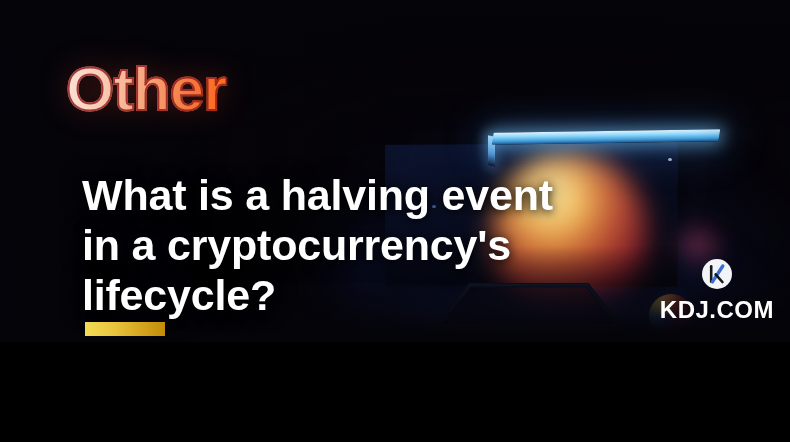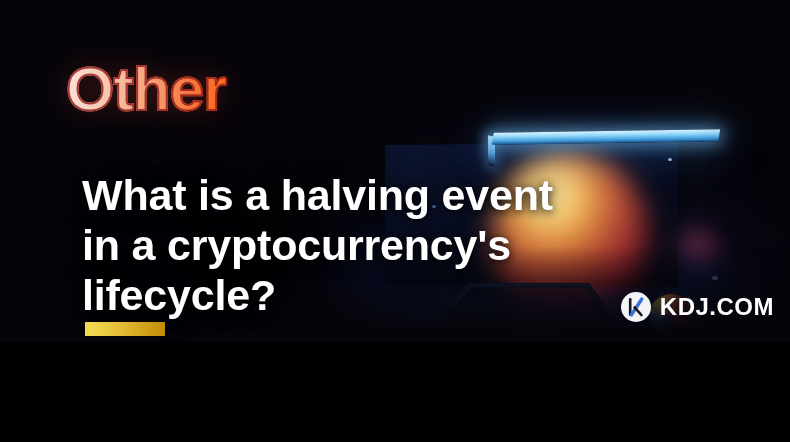--- a/index.html
+++ b/index.html
@@ -229,20 +229,21 @@
   }
 
   
   .brand {
     position: absolute;
     right: 16px;
     bottom: 20px;
     display: flex;
     align-items: center;
     gap: 9px;
+    flex-direction: column;
   }
   .brand-mark {
     width: 30px;
     height: 30px;
     border-radius: 50%;
     background: #f2f4f8;
     display: flex;
     align-items: center;
     justify-content: center;
     flex: 0 0 auto;

